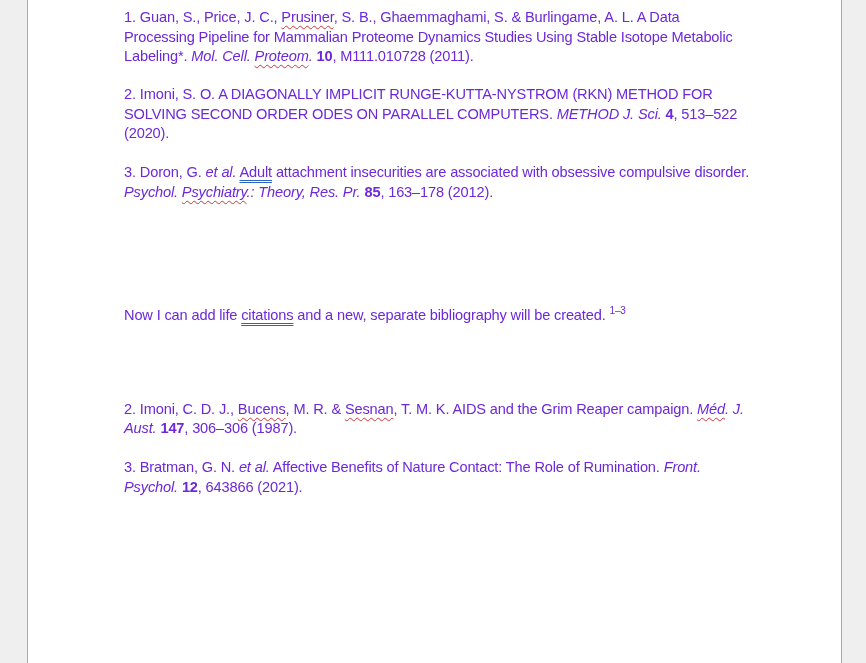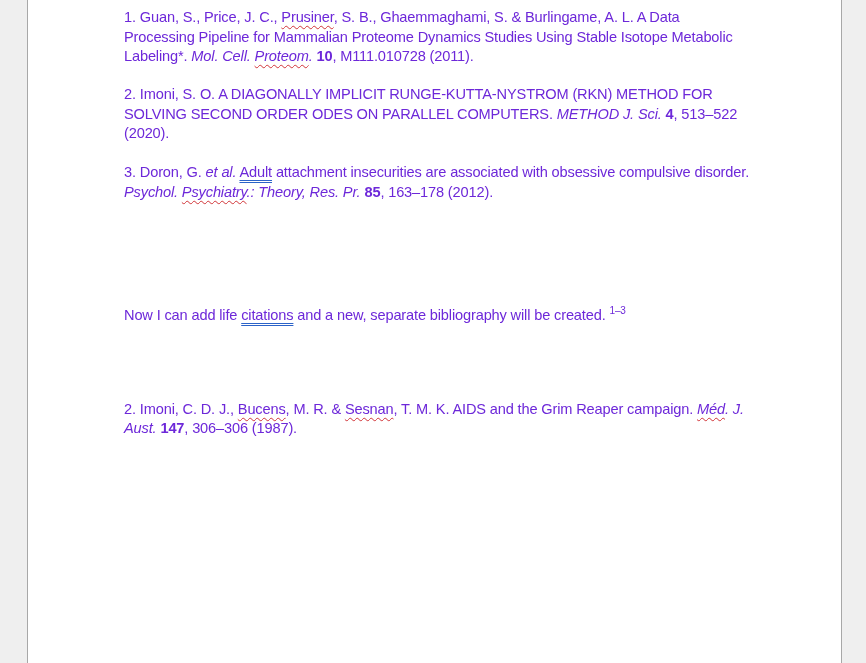--- a/index.html
+++ b/index.html
@@ -77,15 +77,20 @@
 
     <div class="gap-small"></div>
 
     <p class="ref">
       <span>2.</span>
       <span>Imoni, C. D. J., </span><span class="spell">Bucens</span><span>, M. R. &amp; </span><span class="spell">Sesnan</span><span>, T. M. K. AIDS and the Grim Reaper campaign. </span><i class="spell">Méd</i><i>. J. Aust.</i>
       <b>147</b><span>, 306–306 (1987).</span>
     </p>
     <div class="gap-small"></div>
 
+    <p class="ref">
+      <span>3.</span>
+      <span>Bratman, G. N. </span><i>et al.</i><span> Affective Benefits of Nature Contact: The Role of Rumination. </span><i>Front. Psychol.</i>
+      <b>12</b><span>, 643866 (2021).</span>
+    </p>
 
   </div>
 </div>
 
 </body></html>

